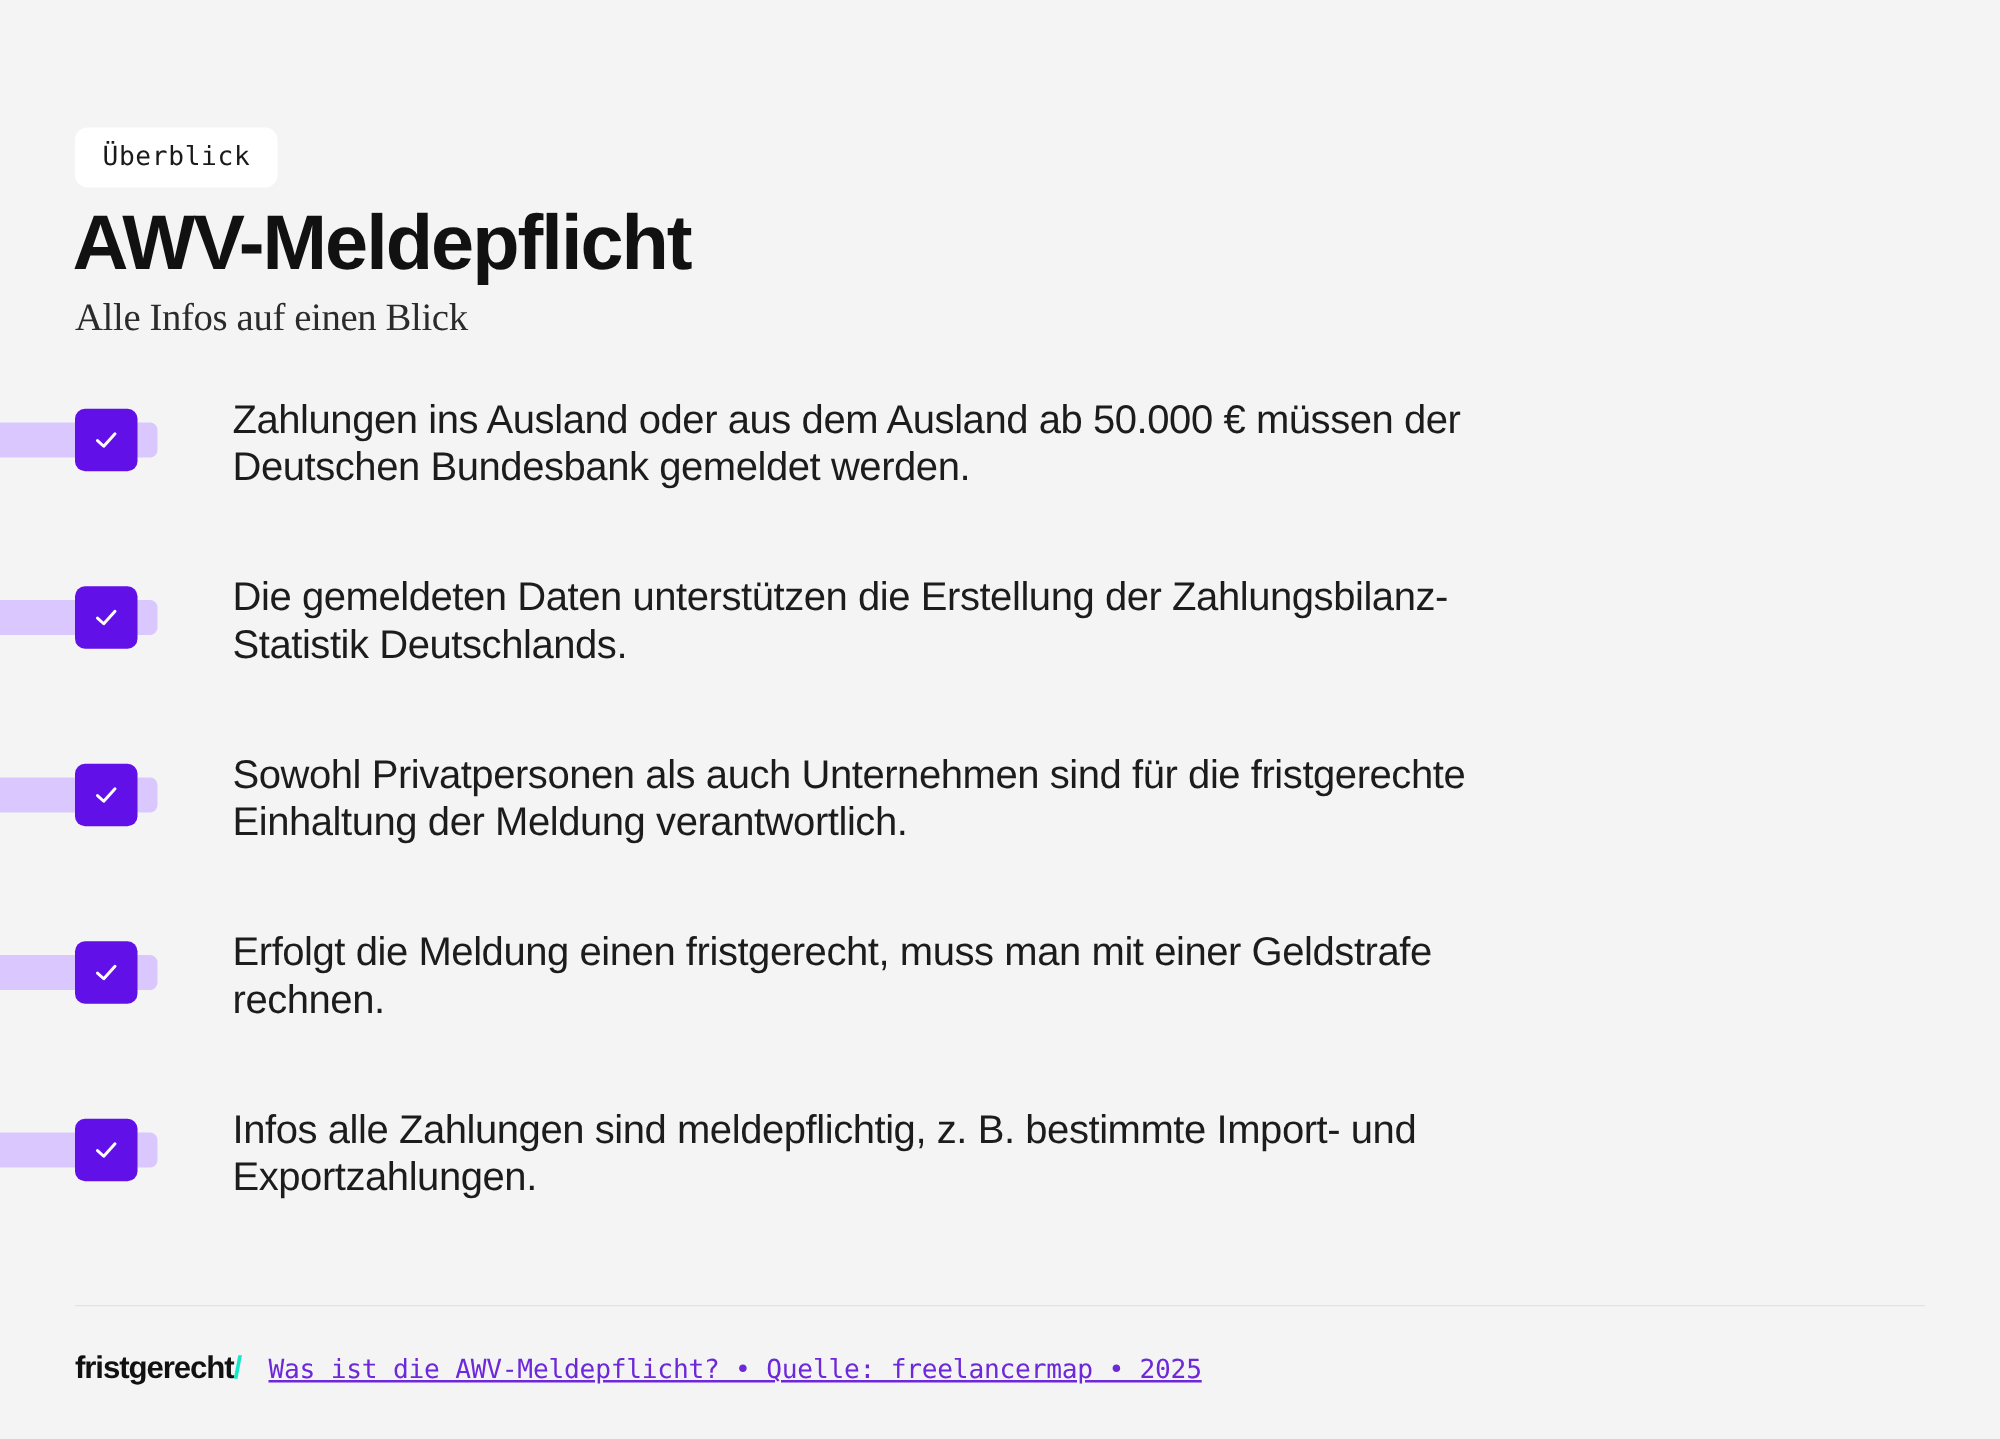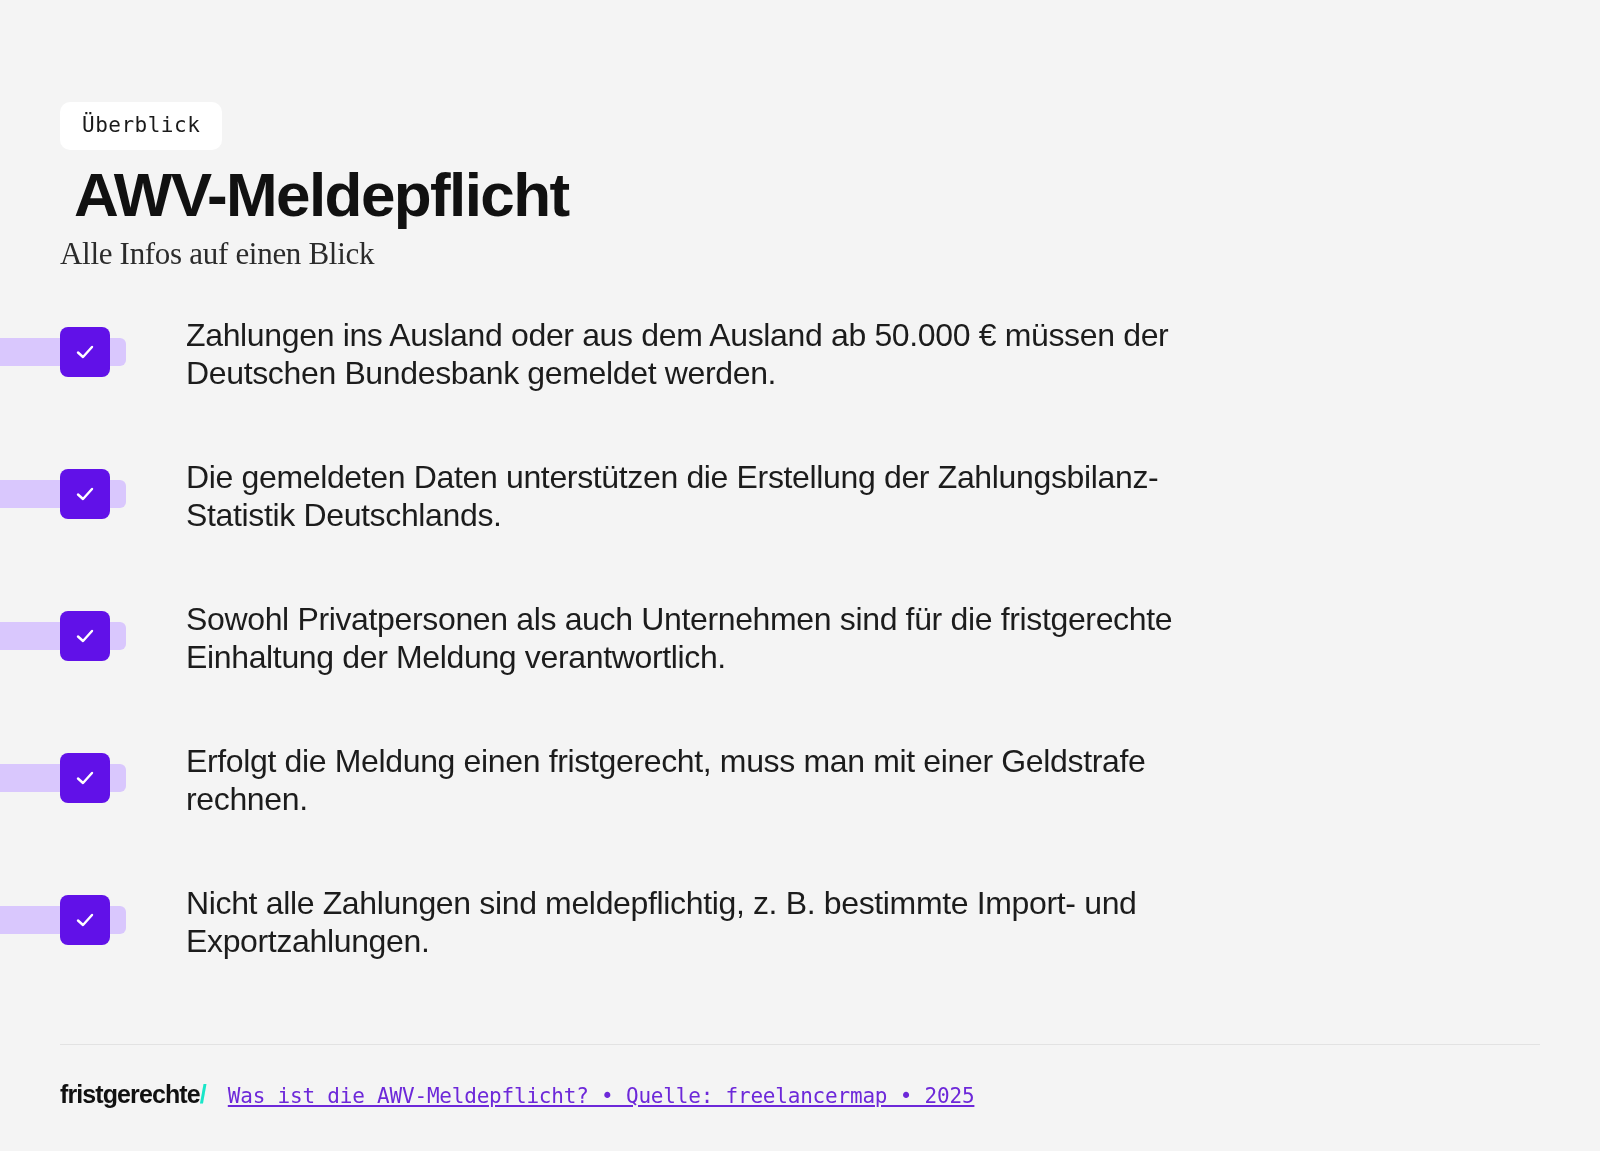--- a/index.html
+++ b/index.html
@@ -37,21 +37,21 @@
     padding: 13px 22px 14px 22px;
     font-family: "DejaVu Sans Mono", monospace;
     font-size: 21px;
     letter-spacing: 0.5px;
     color: #1a1a1a;
     line-height: 1;
   }
 
   .title {
     position: absolute;
-    left: 74px;
+    left: 58px;
     top: 118px;
     font-size: 62px;
     font-weight: 700;
     letter-spacing: -1.6px;
     line-height: 1.05;
     color: #111111;
     margin: 0;
   }
 
   .subtitle {
@@ -201,25 +201,25 @@
       <div class="bullet-text">Erfolgt die Meldung einen fristgerecht, muss man mit einer Geldstrafe rechnen.</div>
     </div>
 
     <div class="bullet-row">
       <div class="marker"></div>
       <div class="check-box">
         <svg width="22" height="22" viewBox="0 0 22 22" aria-hidden="true">
           <path d="M4 11.5 L9 16 L18 6" fill="none" stroke="#ffffff" stroke-width="2.4" stroke-linecap="round" stroke-linejoin="round"></path>
         </svg>
       </div>
-      <div class="bullet-text">Nicht alle Zahlungen sind meldepflichtig, z. B. bestimmte Import- und Exportzahlungen.</div>
+      <div class="bullet-text">Infos alle Zahlungen sind meldepflichtig, z. B. bestimmte Import- und Exportzahlungen.</div>
     </div>
 
   </div>
 
   <div class="divider"></div>
 
   <div class="footer">
-    <span class="brand"><span>fristgerechte</span><span class="slash">/</span></span>
+    <span class="brand"><span>fristgerecht</span><span class="slash">/</span></span>
     <span class="footer-meta">Was ist die AWV-Meldepflicht? • Quelle: freelancermap • 2025</span>
   </div>
 
 </div>
 
 </body></html>

